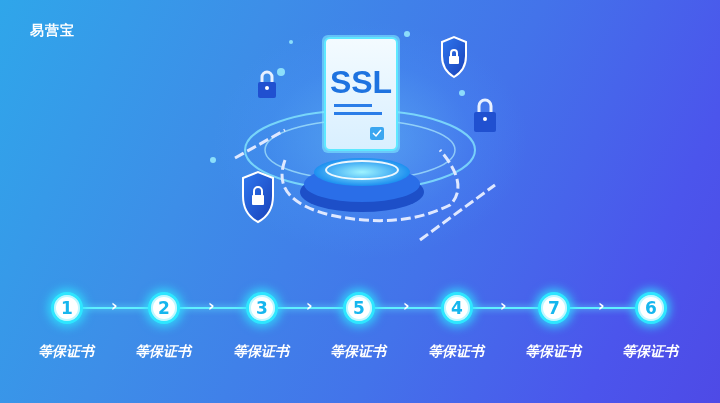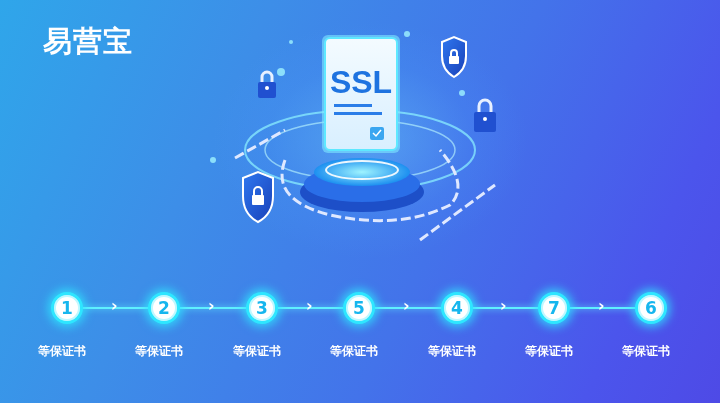--- a/index.html
+++ b/index.html
@@ -1,27 +1,27 @@
 <!DOCTYPE html>
 <html><head>
 <meta charset="utf-8">
 <style>
   html,body{margin:0;padding:0;}
   body{width:720px;height:403px;overflow:hidden;position:relative;
     font-family:"DejaVu Sans","Liberation Sans",sans-serif;
     background:linear-gradient(115deg,#2fa6ea 0%,#3d8ee8 30%,#4373ea 60%,#4b55ec 85%,#4e4ae6 100%);}
   .bg-glow{position:absolute;left:210px;top:20px;width:320px;height:240px;border-radius:50%;
     background:radial-gradient(ellipse at center,rgba(120,220,255,.35) 0%,rgba(80,160,255,.15) 45%,rgba(0,0,0,0) 70%);}
-  .brand{position:absolute;left:30px;top:22px;color:#fff;font-size:29px;font-weight:bold;letter-spacing:1px;margin-left:13px;}
+  .brand{position:absolute;left:30px;top:22px;color:#fff;font-size:14px;font-weight:bold;letter-spacing:1px;}
   .scene{position:absolute;left:0;top:0;width:720px;height:270px;}
   .line{position:absolute;top:307px;height:2px;background:#5ff0ff;box-shadow:0 0 6px #5ff0ff;}
   .circle{position:absolute;width:26px;height:26px;border-radius:50%;background:#fff;
     border:3px solid #2ee6ff;box-shadow:0 0 10px 3px rgba(46,230,255,.8),inset 0 0 0 2px #bff8ff;
     color:#16b6ee;font-weight:bold;font-size:17px;line-height:26px;text-align:center;}
-  .label{position:absolute;color:#fff;font-size:12px;font-weight:bold;white-space:nowrap;}
+  .label{position:absolute;color:#fff;font-size:14px;font-weight:bold;white-space:nowrap;font-style:italic;}
   .arrow{position:absolute;color:#fff;font-size:16px;font-weight:bold;line-height:16px;}
 </style>
 </head>
 <body>
 
 <div class="bg-glow"></div>
 <div class="brand">易营宝</div>
 
 <svg class="scene" viewBox="0 0 720 270">
   <defs>

